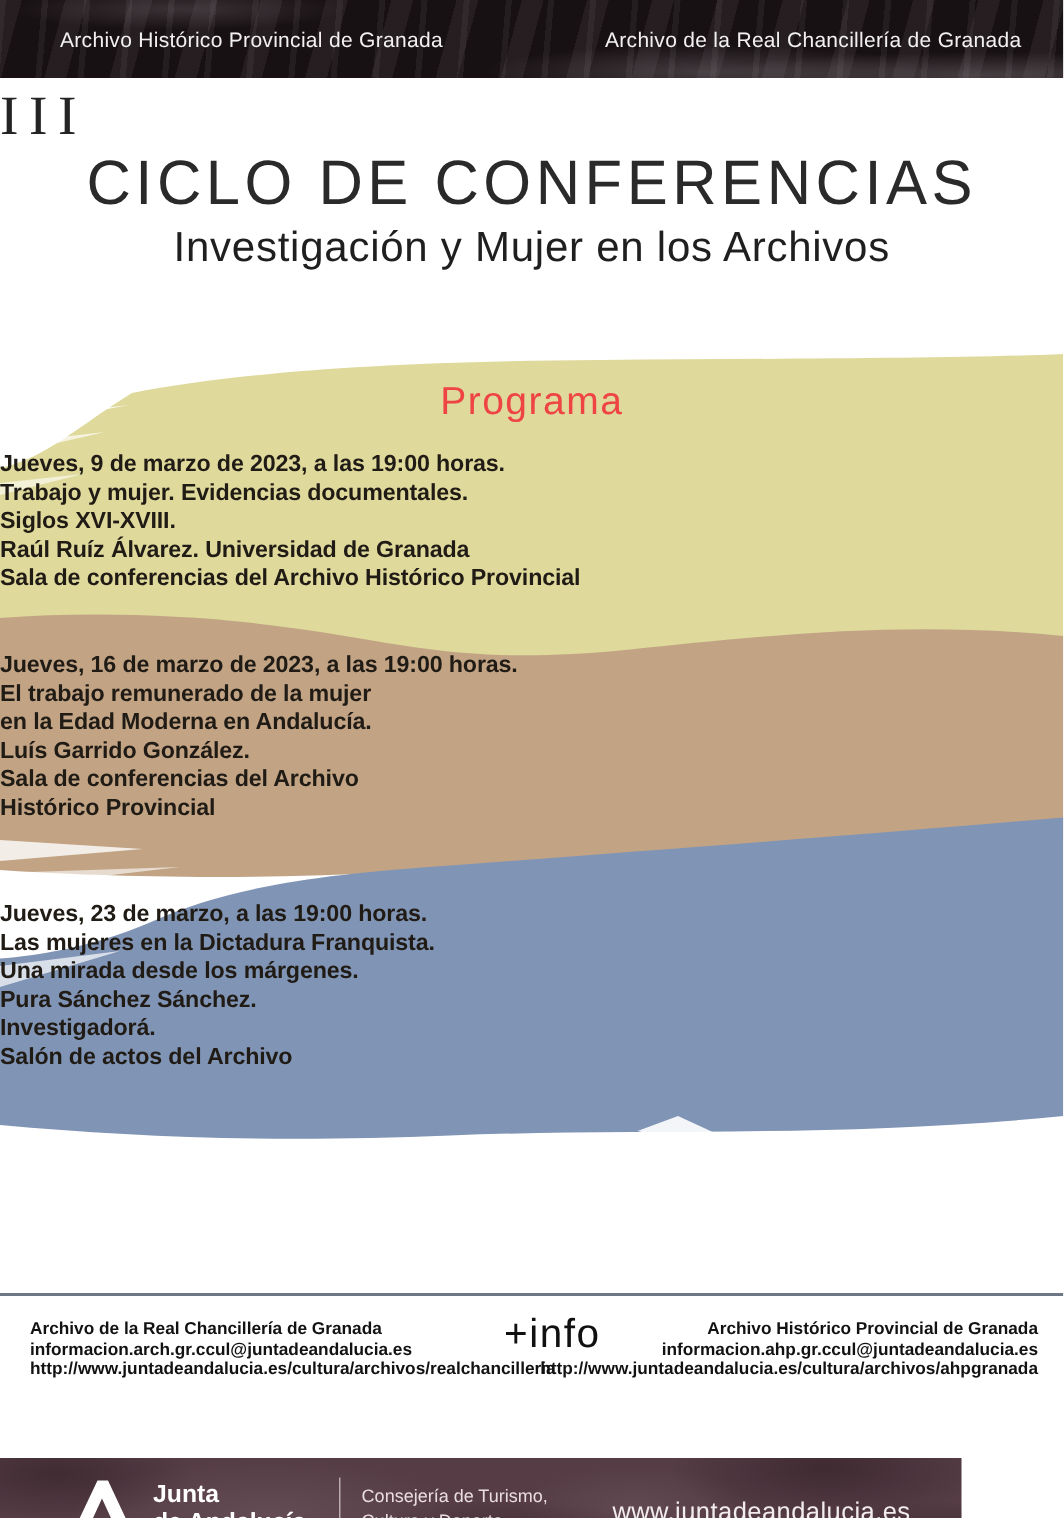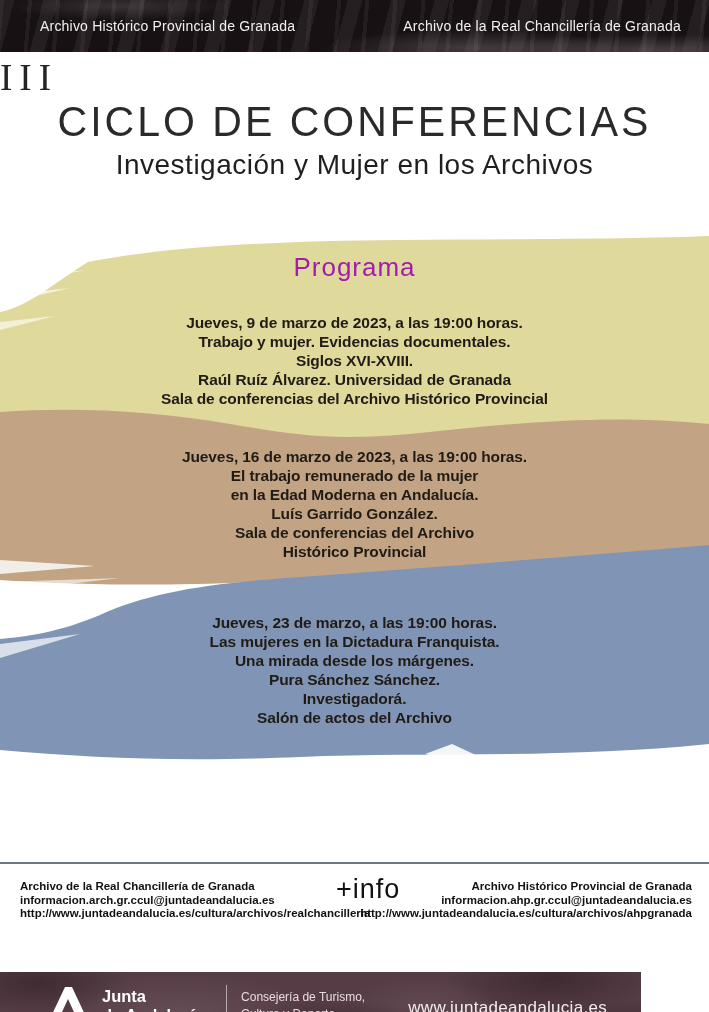--- a/index.html
+++ b/index.html
@@ -38,27 +38,26 @@
   }
   .title-sub{
     position:absolute;top:149px;left:0;width:100%;text-align:center;
     font-size:28px;font-weight:400;letter-spacing:0.5px;color:#1f1f1f;
   }
   
   .program{position:absolute;top:230px;left:0;width:709px;height:632px;}
   .program svg{position:absolute;top:0;left:0;}
   .prog-heading{
     position:absolute;top:22px;left:0;width:100%;text-align:center;
-    font-size:26px;font-weight:400;letter-spacing:1px;color:#a21caf;
+    font-size:26px;font-weight:400;letter-spacing:1px;color:#ef4444;
   }
   .event{
-    position:absolute;left:0;width:100%;text-align:center;
+    position:absolute;left:0;width:100%;
     font-size:15.5px;font-weight:700;line-height:19px;color:#201b15;
     letter-spacing:-0.1px;
-    margin-top:13px;
   }
   .event span{display:block;}
   .event-1{top:70px;}
   .event-2{top:204px;}
   .event-3{top:370px;}
   
   .infobar{
     position:absolute;top:862px;left:0;width:709px;height:80px;
     border-top:2px solid #6e7786;box-sizing:border-box;
   }

